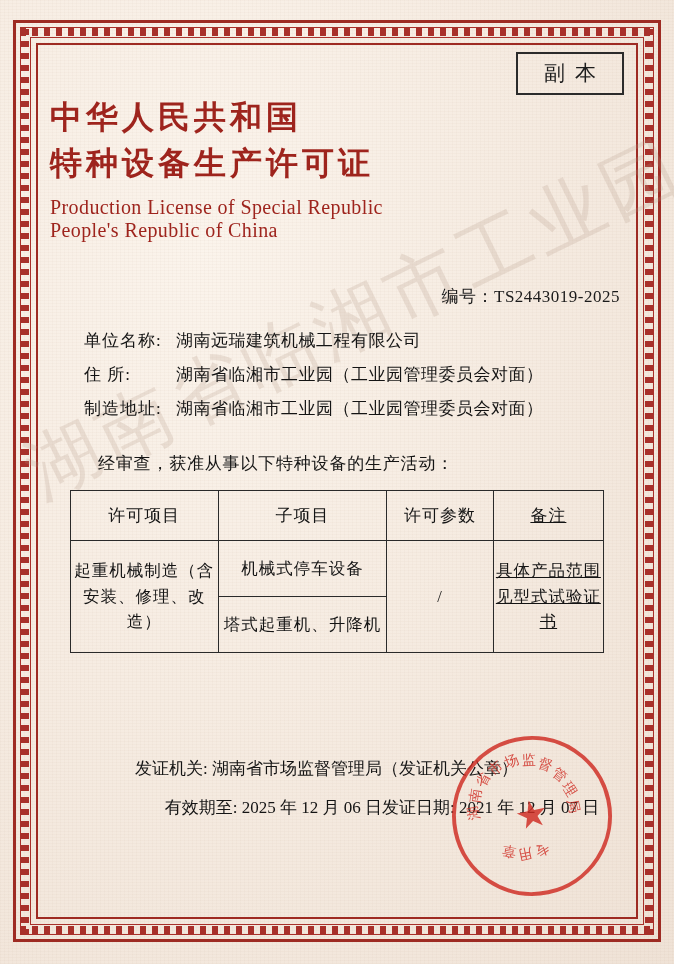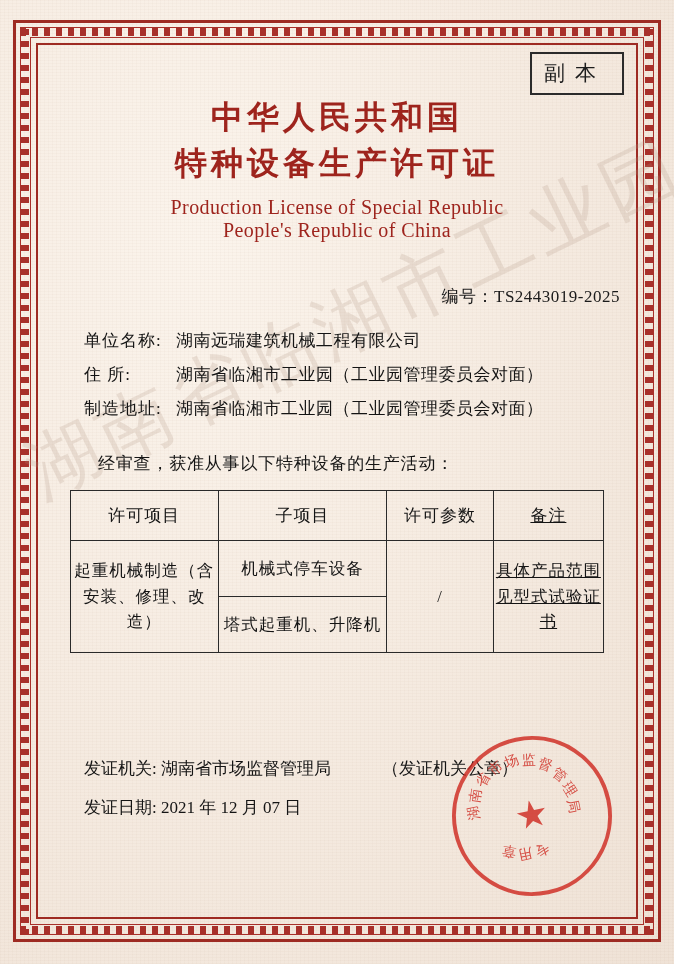--- a/index.html
+++ b/index.html
@@ -88,33 +88,32 @@
   .content {
     position: absolute;
     left: 50px; top: 52px; right: 50px; bottom: 55px;
   }
 
   .copy-box {
     position: absolute;
     right: 0px;
     top: 0px;
     border: 2px solid #2b2b2b;
-    padding: 5px 16px 6px 2px;
+    padding: 5px 16px 6px 16px;
     font-size: 21px;
     letter-spacing: 10px;
     text-indent: 10px;
     color: #1d1d1d;
     font-family: "Liberation Serif", "DejaVu Serif", serif;
   }
 
   .titles {
     position: absolute;
     left: 0; right: 0;
     top: 42px;
-    text-align: center;
   }
   .title-cn1 {
     font-size: 32px;
     color: #9e241d;
     letter-spacing: 4px;
     font-weight: bold;
     line-height: 1.45;
   }
   .title-cn2 {
     font-size: 32px;
@@ -210,21 +209,21 @@
     right: 10px;
     bottom: 74px;
     font-size: 17px;
     color: #141414;
   }
   .footer-row {
     display: flex;
     align-items: baseline;
     margin-bottom: 16px;
   }
-  .f-left { width: 298px; flex: 0 0 298px; }
+  .f-left { width: 298px; flex: 0 0 298px; text-align: right; }
   .f-right { flex: 1 1 auto; }
   .seal-label { color: #141414; }
 
   
   .seal {
     position: absolute;
     left: 452px;
     bottom: 68px;
     width: 152px;
     height: 152px;
@@ -329,20 +328,24 @@
 
     <div class="footer">
       <div class="footer-row">
         <div class="f-left">
           <span>发证机关:</span>
           <span>湖南省市场监督管理局</span>
         </div>
         <div class="f-right seal-label">（发证机关公章）</div>
       </div>
       <div class="footer-row">
+        <div class="f-left">
+          <span>有效期至:</span>
+          <span>2025 年 12 月 06 日</span>
+        </div>
         <div class="f-right">
           <span>发证日期:</span>
           <span>2021 年 12 月 07 日</span>
         </div>
       </div>
     </div>
 
   </div>
 
   <div class="seal">

